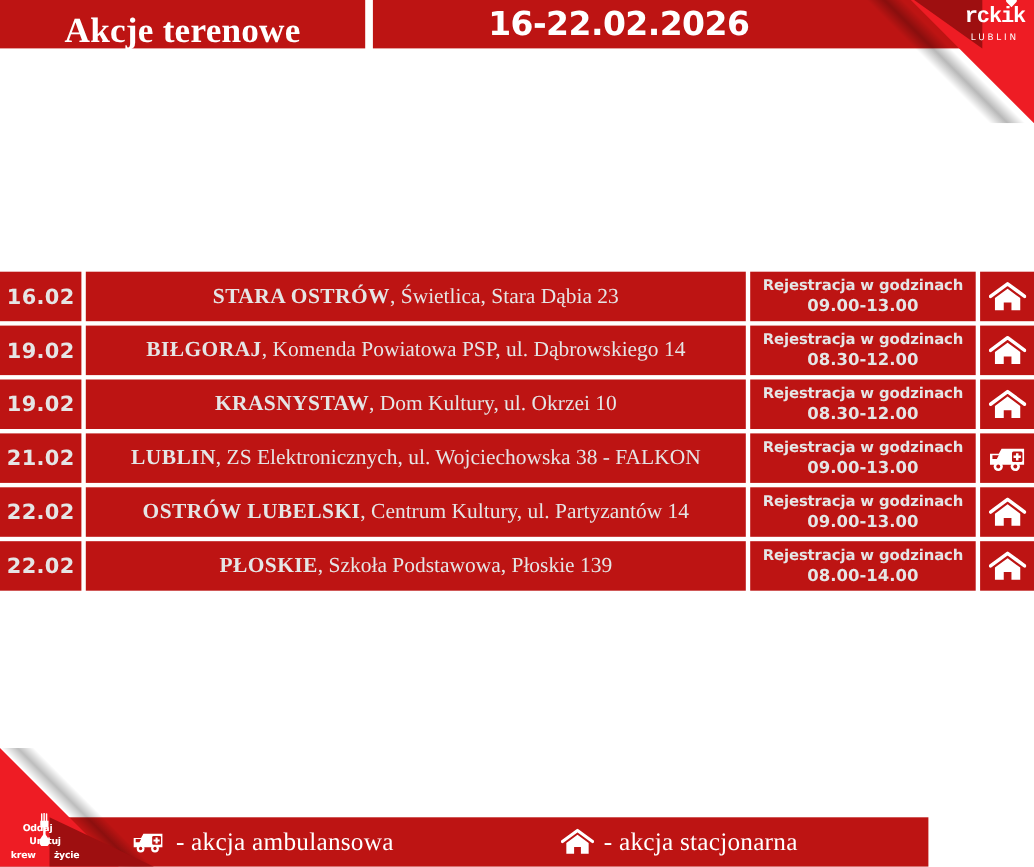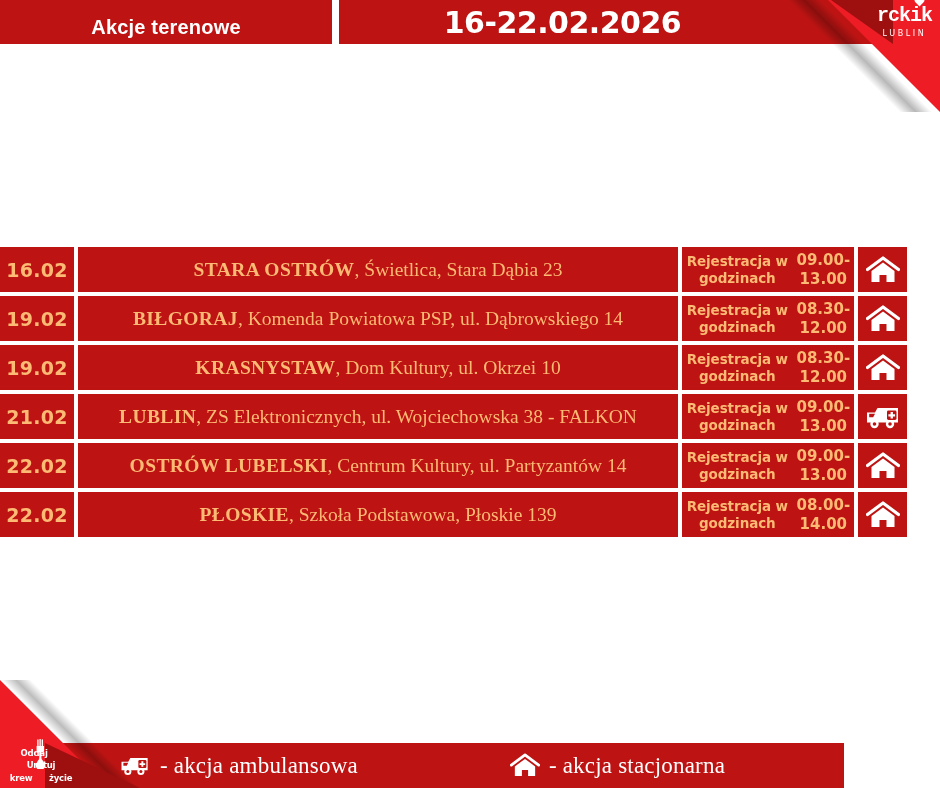--- a/index.html
+++ b/index.html
@@ -27,23 +27,23 @@
     background: #bd1413;
     display: flex;
     align-items: center;
     justify-content: center;
   }
   .header-title-box { left: 0; width: 332px; }
   .header-date-box  { left: 339px; width: 603px; }
 
   .header-title {
     color: #ffffff;
-    font-family: Liberation Sans, sans-serif;
-    font-weight: bold;
-    font-size: 20px;
+    font-family: Liberation Serif, serif;
+    font-weight: bold;
+    font-size: 32px;
     letter-spacing: 0.2px;
     white-space: nowrap;
     margin-top: 10px;
   }
   .header-date {
     color: #ffffff;
     font-family: "DejaVu Sans", sans-serif;
     font-weight: bold;
     font-size: 30px;
     letter-spacing: -0.5px;
@@ -117,21 +117,21 @@
     display: flex;
     align-items: stretch;
     height: 45px;
     margin-bottom: 4px;
   }
   .cell {
     background: #bd1413;
     display: flex;
     align-items: center;
     justify-content: center;
-    color: #fdba74;
+    color: #e5e5e5;
   }
   .c-date {
     width: 74px;
     margin-right: 4px;
     font-family: "DejaVu Sans", sans-serif;
     font-weight: bold;
     font-size: 19px;
     letter-spacing: 0.3px;
   }
   .c-place {
@@ -141,23 +141,23 @@
     font-size: 19.5px;
     padding: 0 10px;
     text-align: center;
   }
   .c-place b {
     font-weight: bold;
     letter-spacing: 0.4px;
   }
   .c-place .addr { font-weight: normal; }
   .c-time {
-    width: 172px;
+    width: 205px;
     margin-right: 4px;
-    flex-direction: row;
+    flex-direction: column;
     justify-content: center;
     font-family: "DejaVu Sans", sans-serif;
     font-weight: bold;
     line-height: 1.25;
     text-align: center;
   }
   .c-time .t1 { font-size: 13.5px; letter-spacing: -0.1px; }
   .c-time .t2 { font-size: 15px; letter-spacing: 0px; }
   .c-icon {
     width: 49px;

